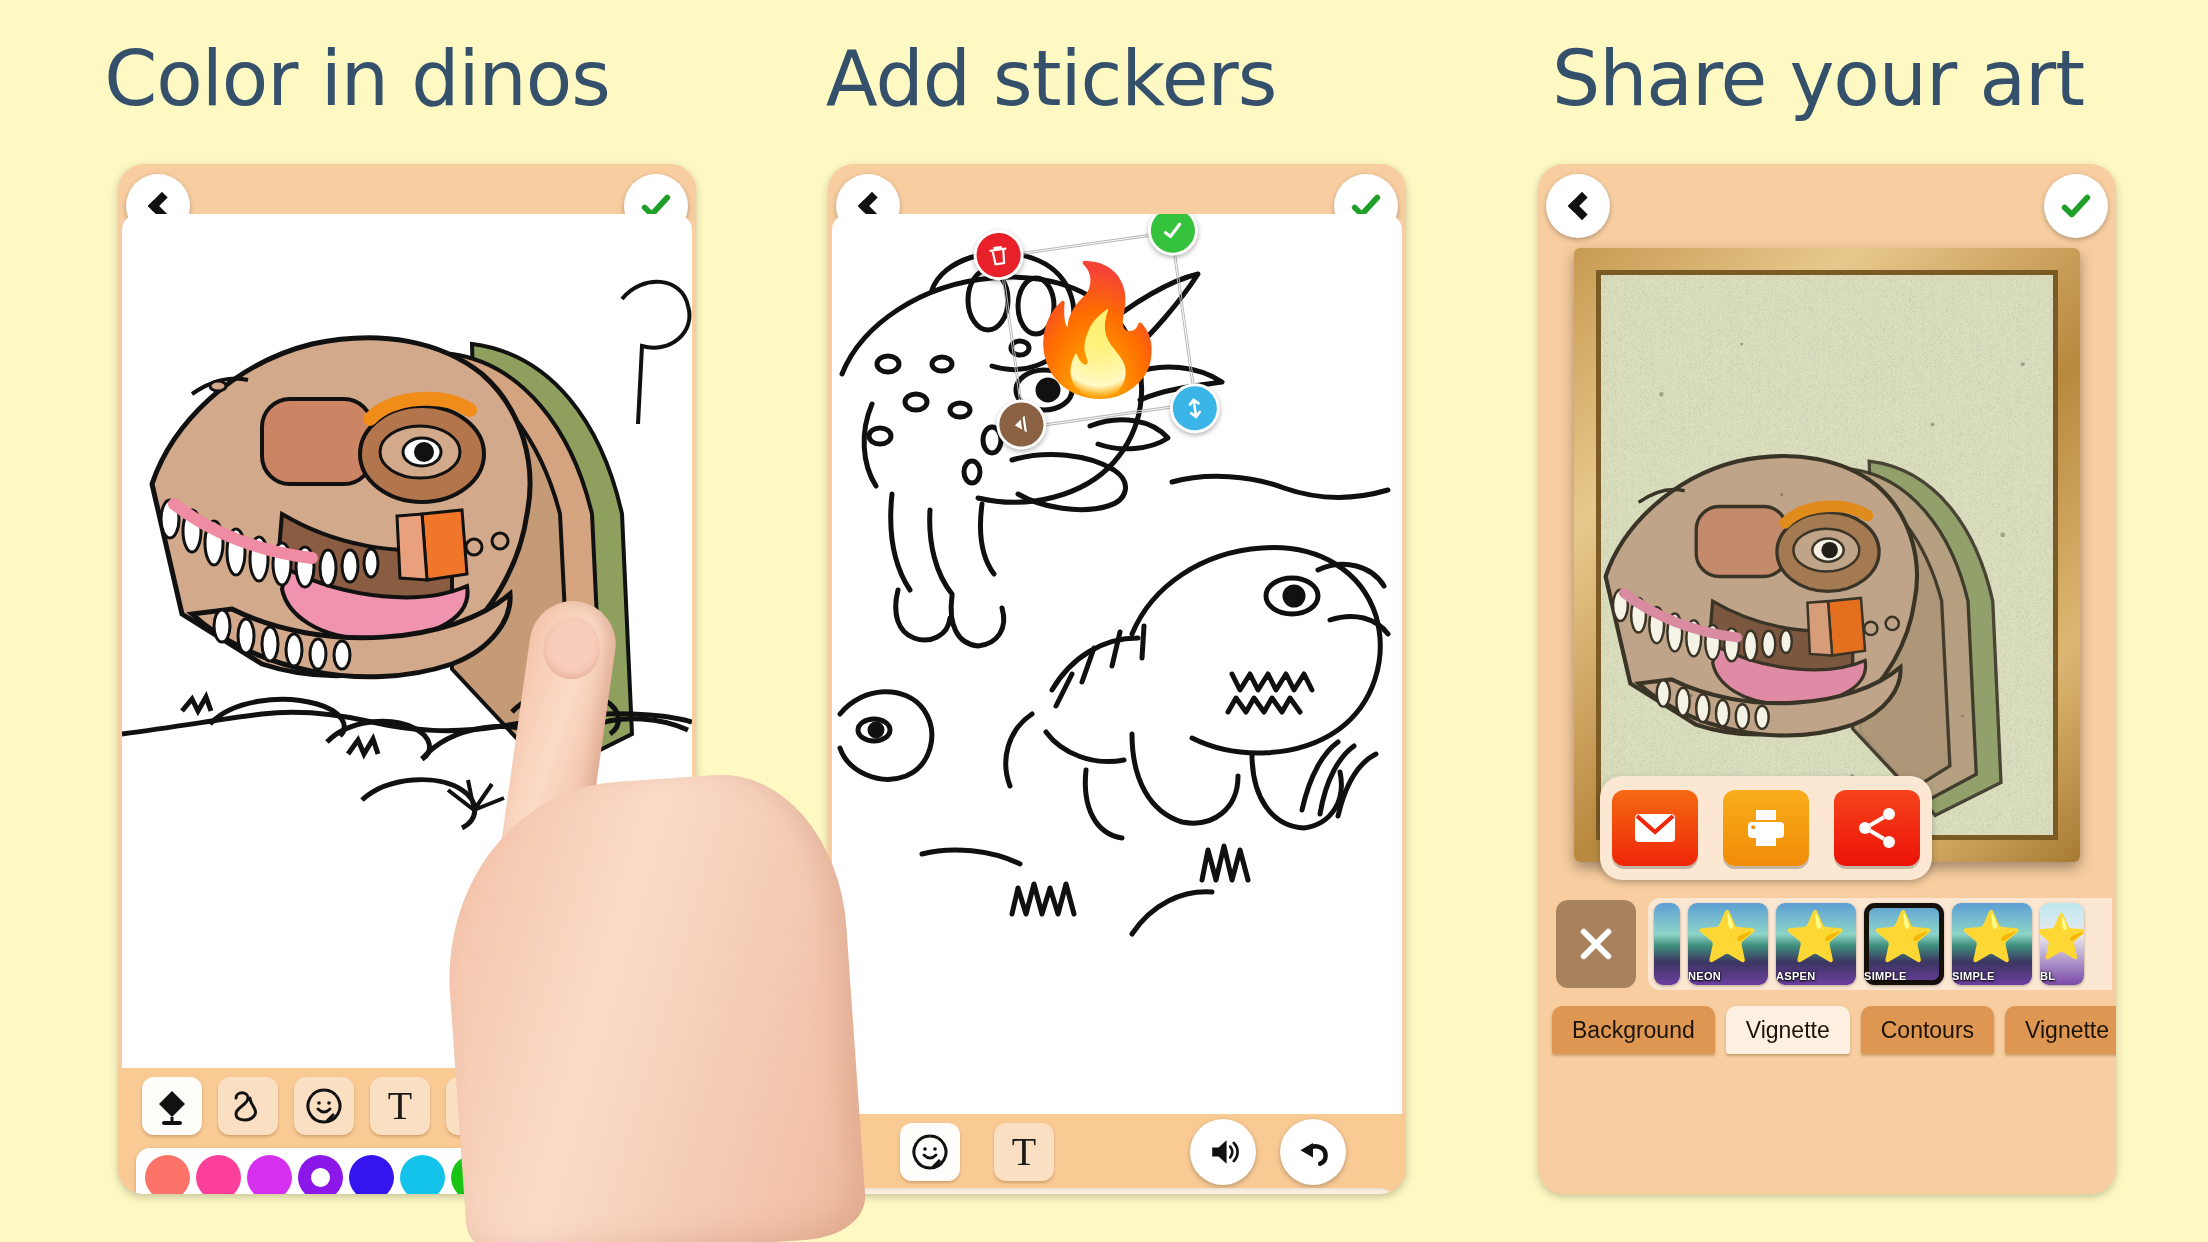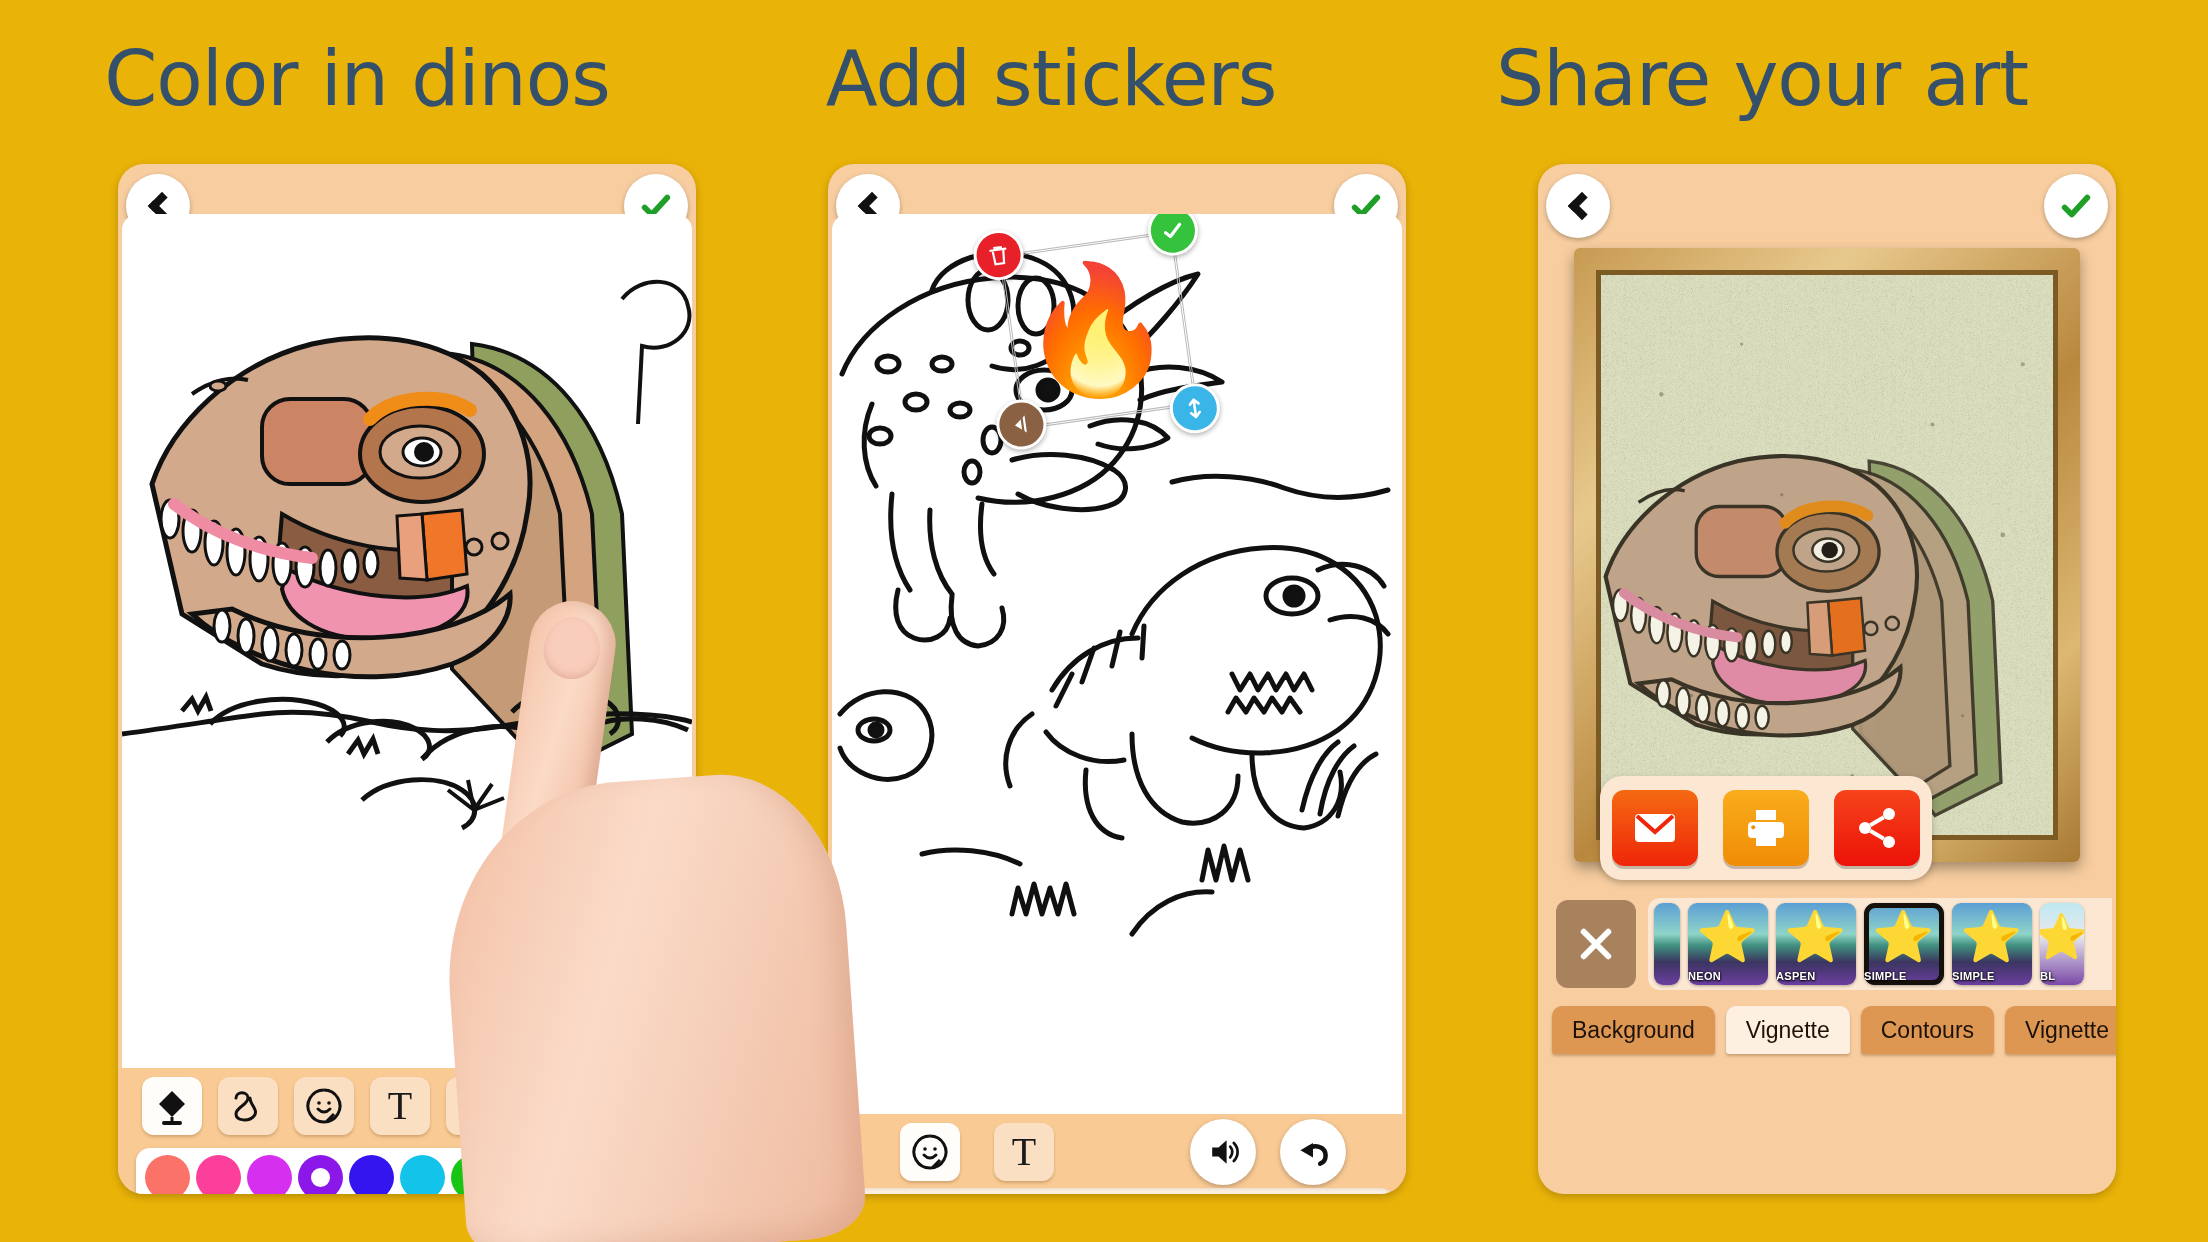--- a/index.html
+++ b/index.html
@@ -2,33 +2,33 @@
 <html><head>
 <meta charset="utf-8">
 <style>
   * { box-sizing: border-box; margin: 0; padding: 0; }
   html, body {
     width: 2208px; height: 1242px;
     background: #74aefc;
     font-family: "Liberation Sans", sans-serif;
     overflow: hidden;
   }
-  .stage { position: relative; width: 2208px; height: 1242px; background: #eab308; }
+  .stage { position: relative; width: 2208px; height: 1242px; background: #fef9c3; }
 
   
   .headline {
     position: absolute; top: 34px;
     font-family: "DejaVu Sans", sans-serif;
     font-size: 76px; font-weight: 400; letter-spacing: -1px;
     color: #34506b; white-space: nowrap;
     text-align: center;
   }
   #hl1 { left: 0; width: 714px; }
   #hl2 { left: 694px; width: 714px; }
-  #hl3 { left: 1372px; width: 780px; }
+  #hl3 { left: 1428px; width: 780px; }
 
   
   .phone {
     position: absolute; top: 164px; width: 578px; height: 1030px;
     background: #f8ceA0; border-radius: 26px;
     box-shadow: 0 3px 9px rgba(0,0,0,.22);
     overflow: hidden;
   }
   #phone1 { left: 118px; }
   #phone2 { left: 828px; }

